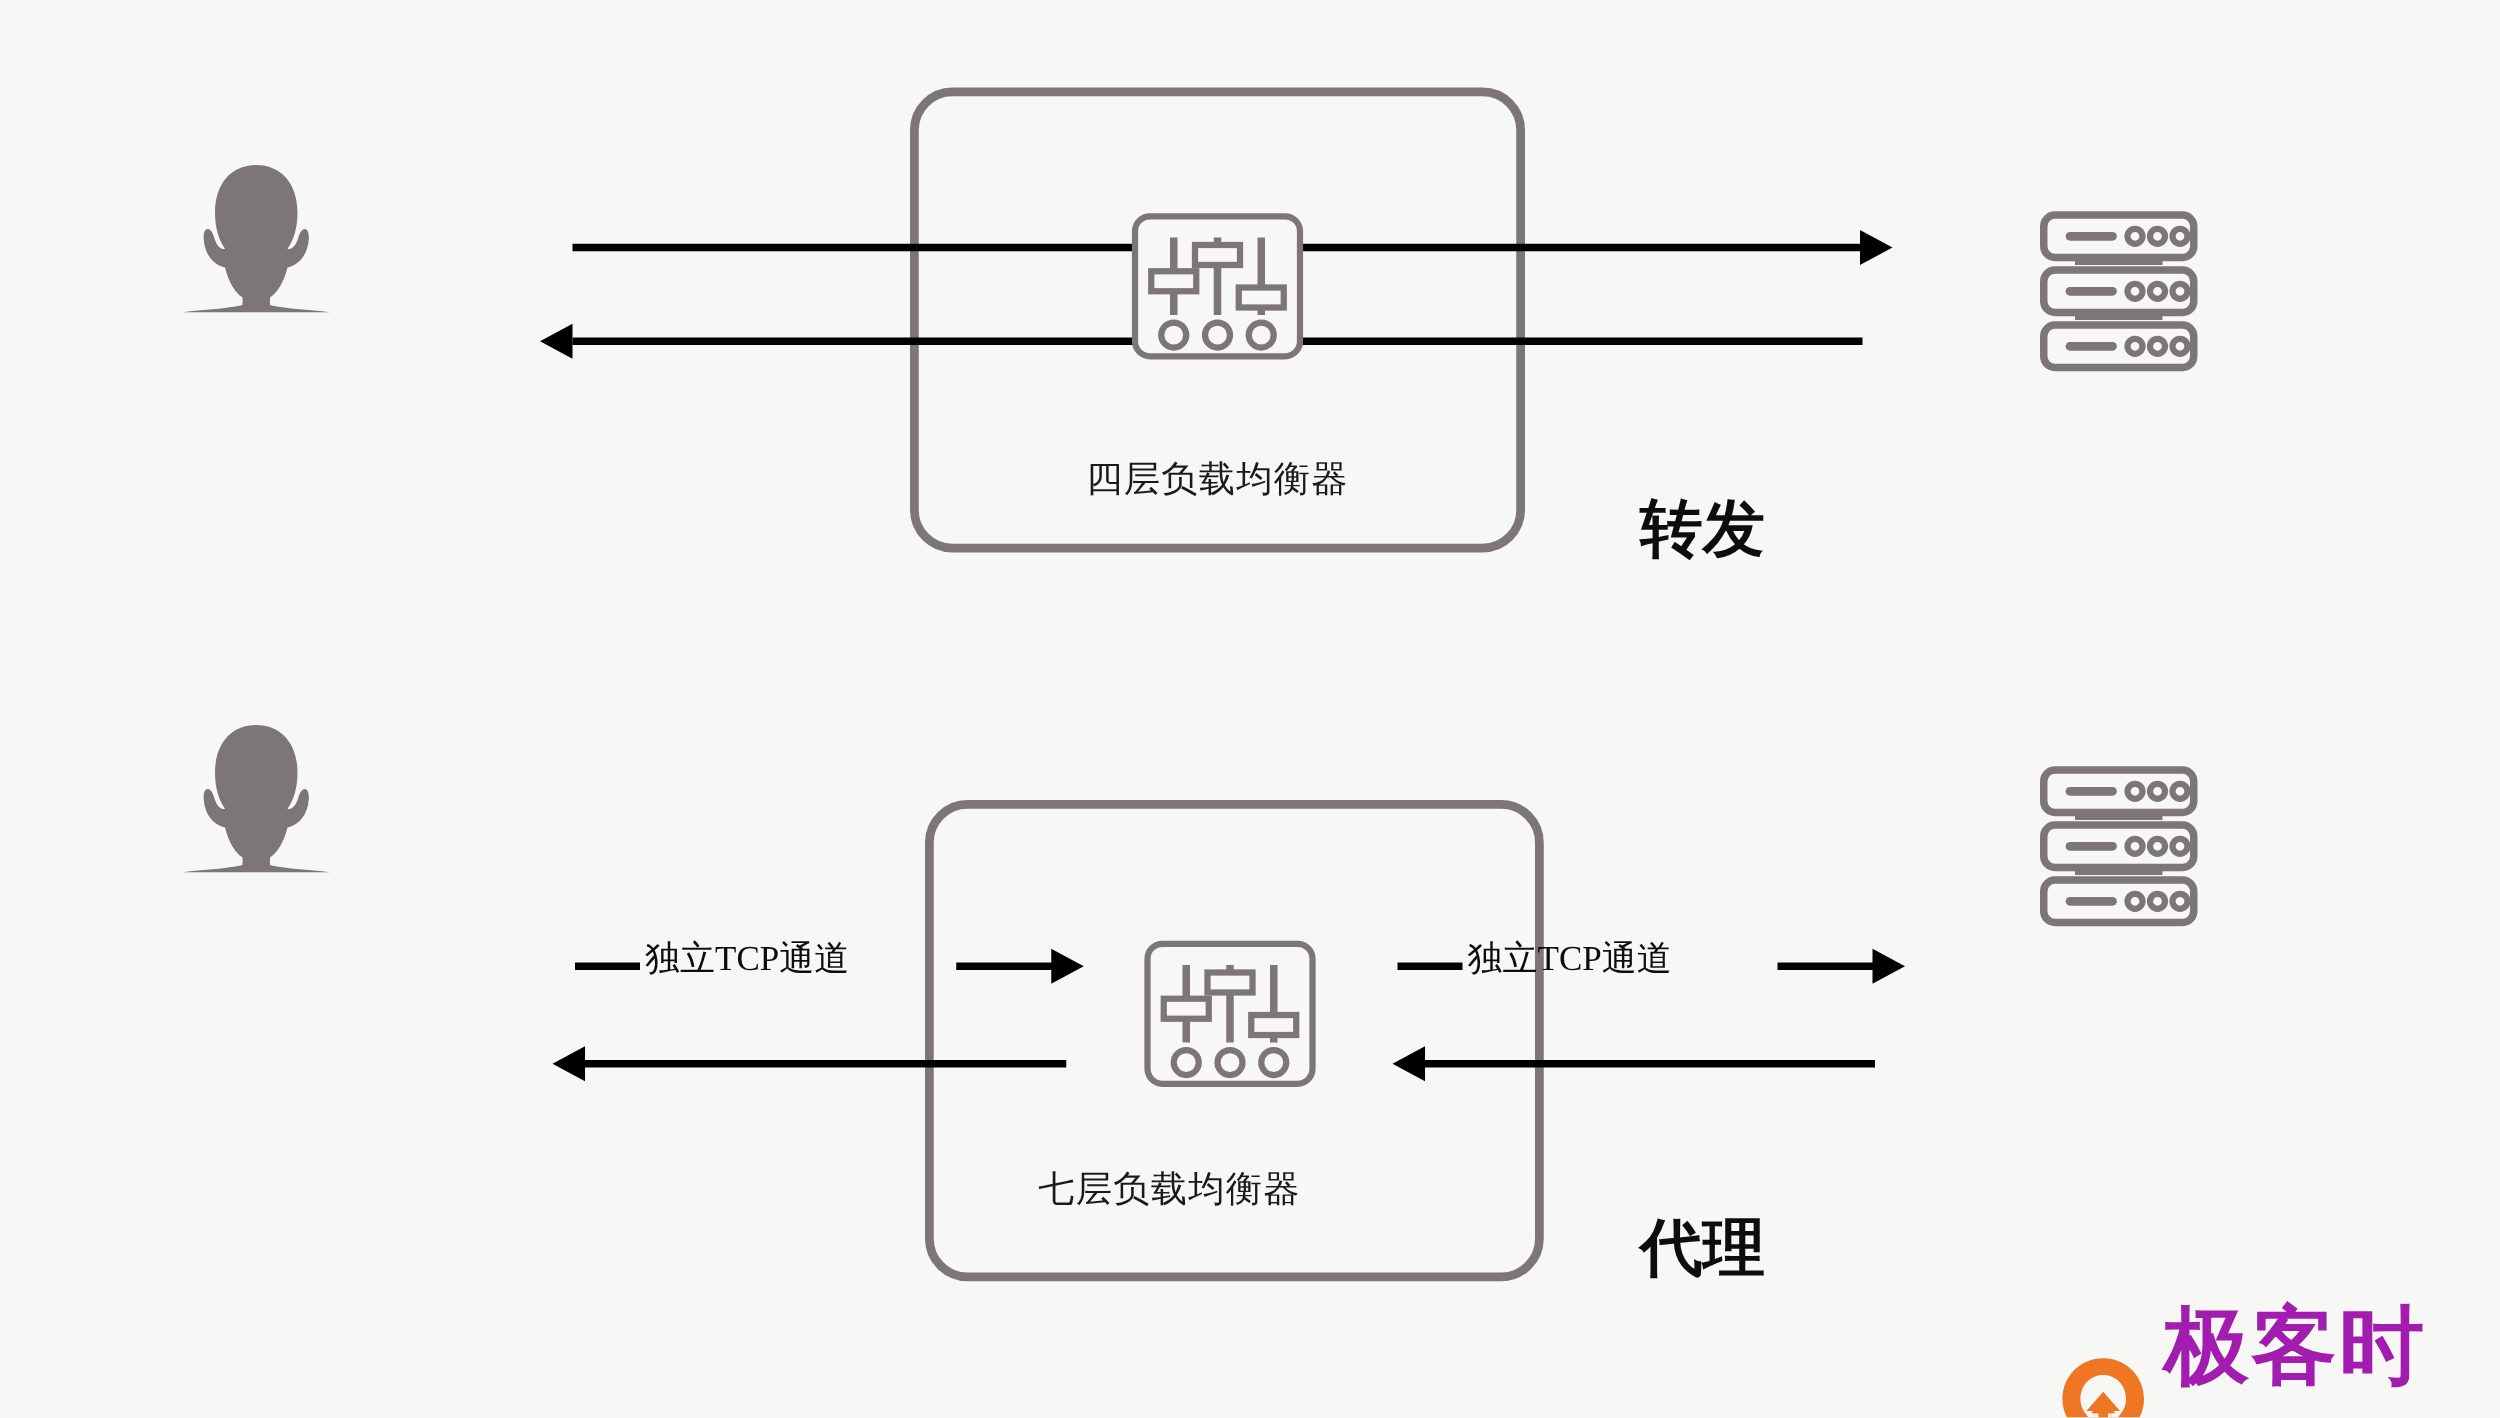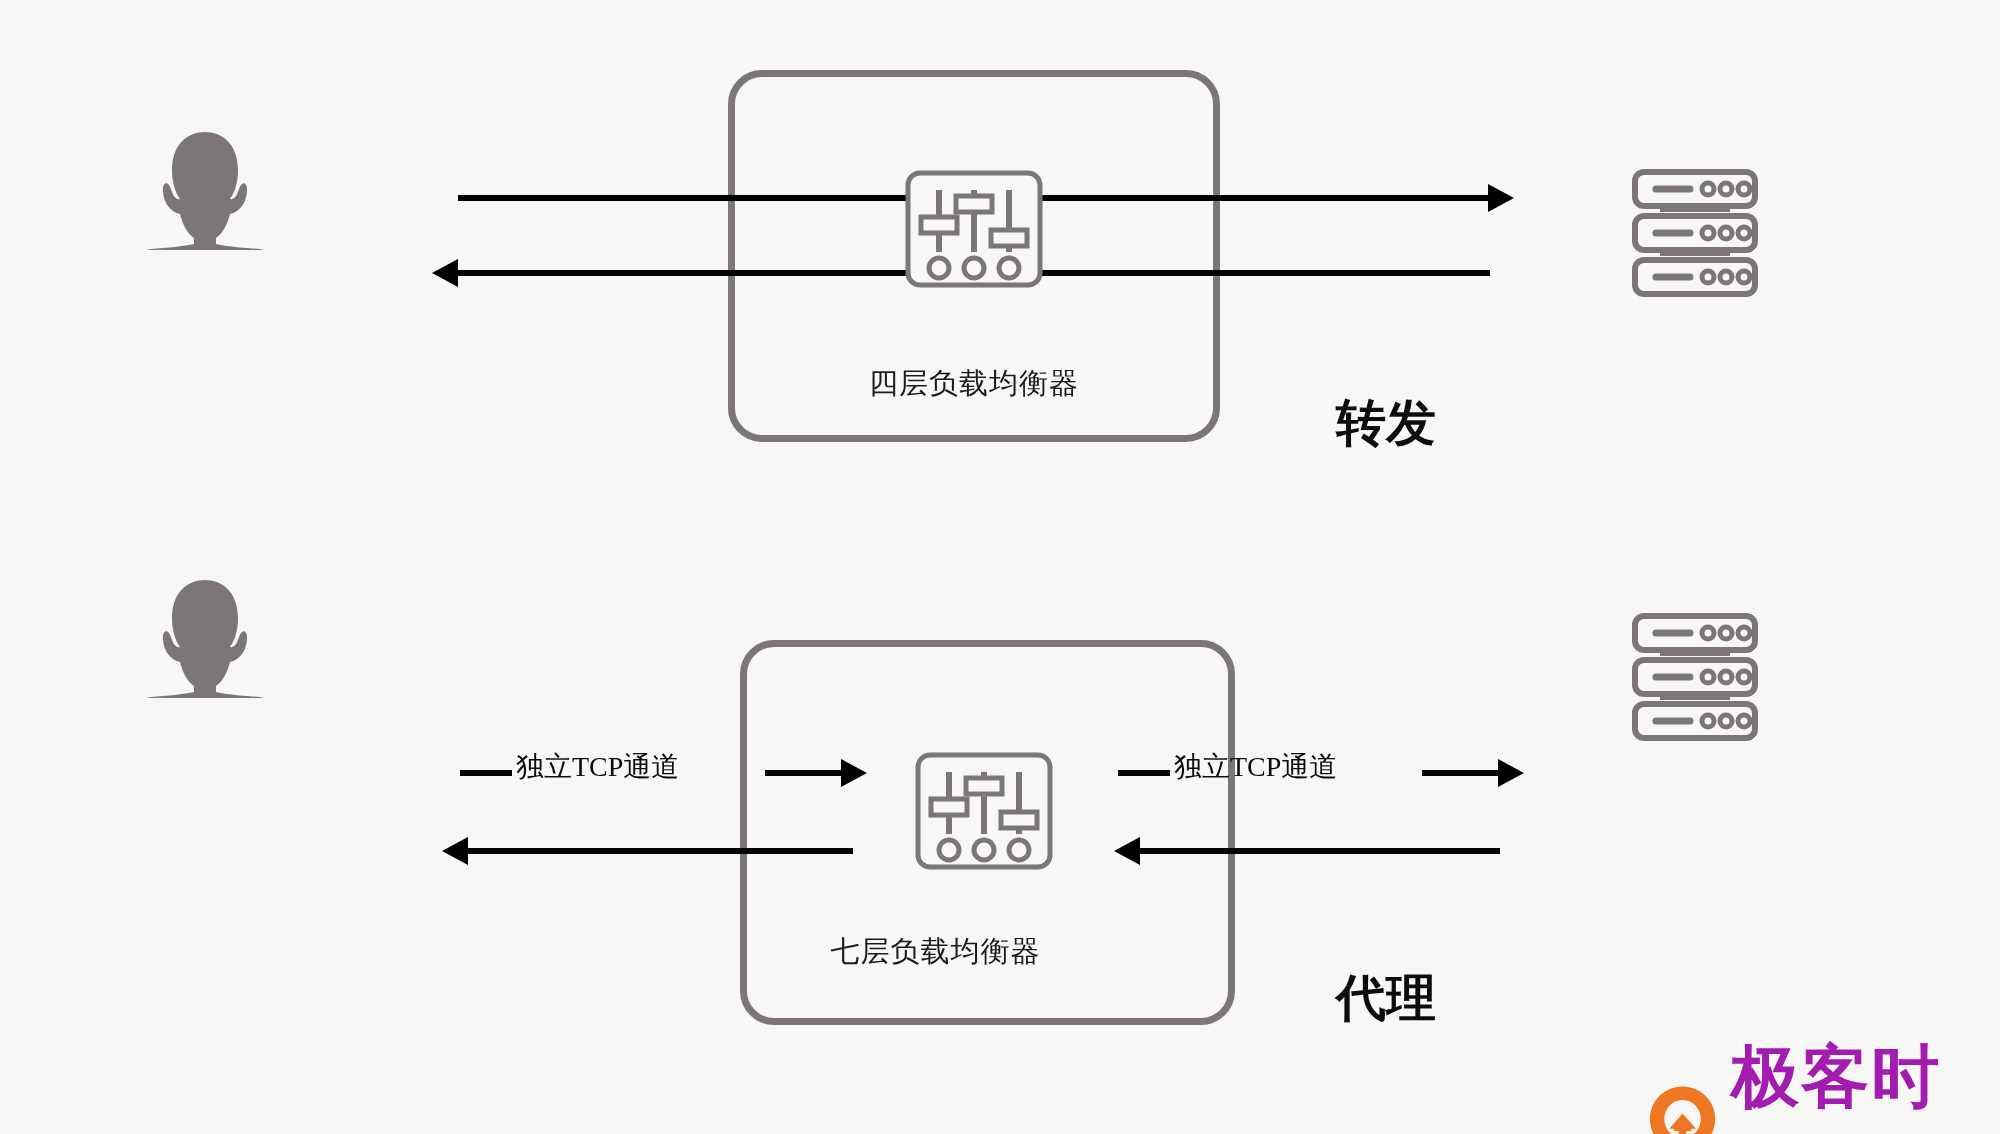--- a/index.html
+++ b/index.html
@@ -44,21 +44,20 @@
   #caption-l7 { left: 740px; top: 888px; width: 391px; text-align: center; }
 
   
   .mode-label {
     position: absolute;
     font-size: 50px;
     font-weight: bold;
     color: #0d0d0d;
     white-space: nowrap;
     font-family: "Liberation Serif", "DejaVu Serif", serif;
-    margin-left: 24px;
   }
   #label-forward { left: 1312px; top: 390px; }
   #label-proxy   { left: 1312px; top: 965px; }
 
   
   .person { position: absolute; }
 
   
   .server { position: absolute; }
 

